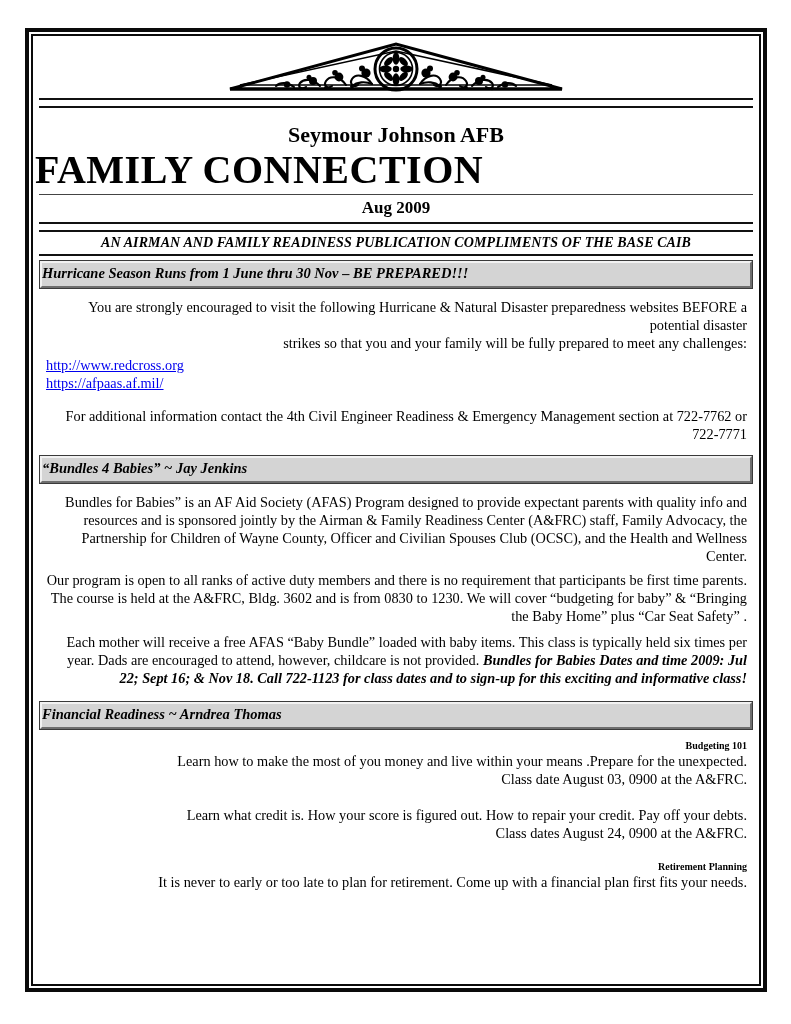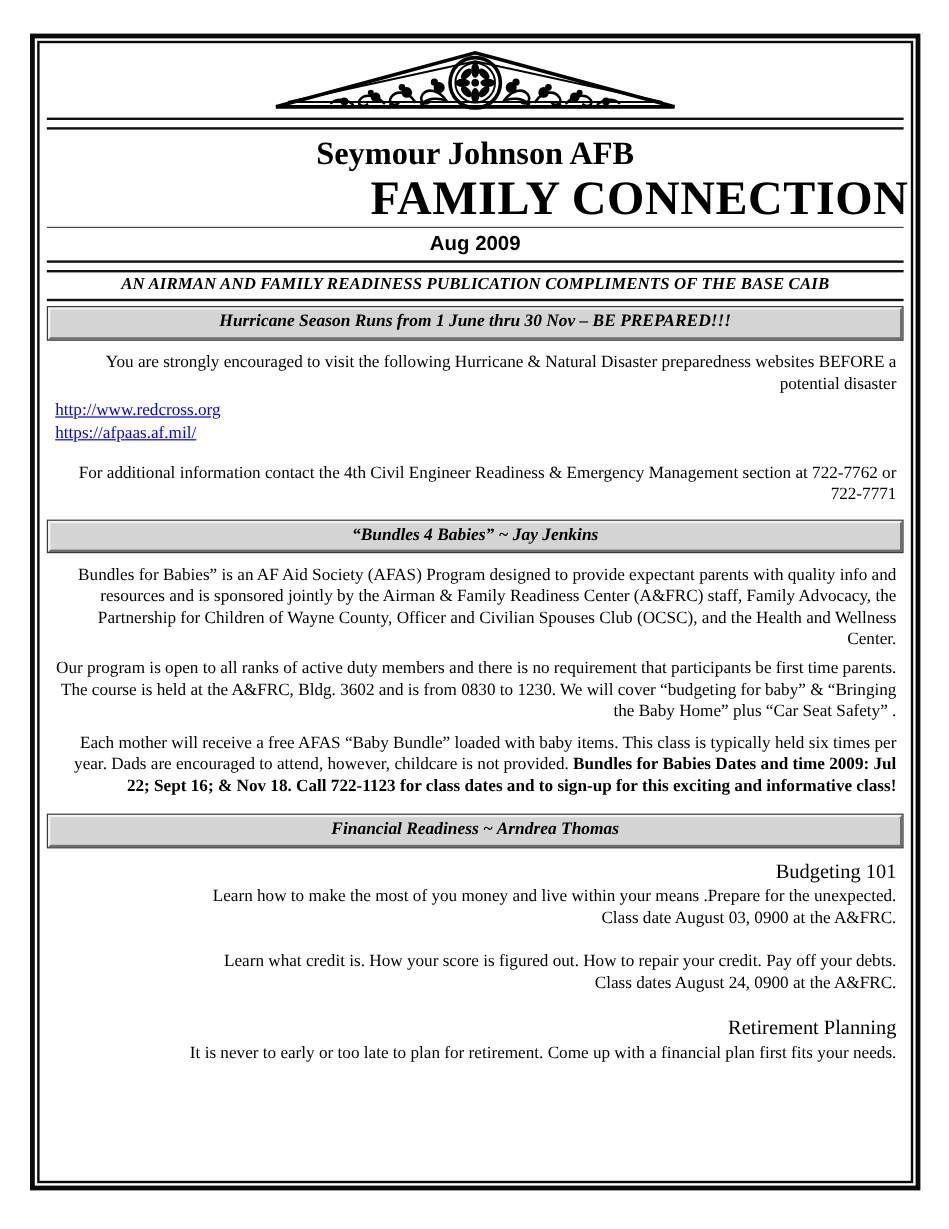--- a/index.html
+++ b/index.html
@@ -81,37 +81,37 @@
   .rule-thin {
     height: 0;
     border-top: 1px solid #444;
     margin: 0 4px;
   }
 
   .masthead-line1 {
     text-align: center;
     font-family: "Liberation Serif", "DejaVu Serif", serif;
     font-weight: bold;
-    font-size: 27px;
+    font-size: 22px;
     letter-spacing: 0px;
     line-height: 1.12;
-    padding-top: 5px;
+    padding-top: 15px;
   }
   .masthead-line2 {
-    text-align: right;
+    text-align: left;
     font-family: "Liberation Serif", "DejaVu Serif", serif;
     font-weight: bold;
     font-size: 40px;
     line-height: 1.08;
     padding-bottom: 3px;
     letter-spacing: 0.5px;
   }
   .masthead-date {
     text-align: center;
-    font-family: Liberation Sans, sans-serif;
+    font-family: Liberation Serif, serif;
     font-weight: bold;
     font-size: 17px;
     padding: 3px 0 4px 0;
   }
   .masthead-sub {
     text-align: center;
     font-family: "Liberation Serif", "DejaVu Serif", serif;
     font-weight: bold;
     font-style: italic;
     font-size: 14px;
@@ -121,21 +121,21 @@
 
   
   .sec-bar {
     margin: 5px 5px 0 5px;
     background: #d4d4d4;
     border-top: 2px solid #f2f2f2;
     border-left: 2px solid #f2f2f2;
     border-right: 2px solid #6e6e6e;
     border-bottom: 2px solid #6e6e6e;
     outline: 1px solid #3a3a3a;
-    text-align: center;
+    text-align: left;
     font-weight: bold;
     font-style: italic;
     font-size: 14.5px;
     padding: 3px 0 4px 0;
     line-height: 1.1;
   }
 
   
   .body-block {
     padding: 0 10px 0 11px;
@@ -151,24 +151,24 @@
   .sp-8 { height: 8px; }
   .sp-10 { height: 10px; }
   .sp-14 { height: 14px; }
   .sp-18 { height: 18px; }
 
   .url {
     text-decoration: underline;
     display: block;
     line-height: 1.30;
   }
-  .bi { font-weight: bold; }
+  .bi { font-weight: bold; font-style: italic; }
   .sub-head {
-    font-weight: normal;
-    font-size: 17px;
+    font-weight: bold;
+    font-size: 10px;
     line-height: 1.3;
   }
 </style>
 </head>
 <body>
 
 <div class="page">
 
   <div class="frame-outer"></div>
   <div class="frame-inner"></div>
@@ -253,20 +253,21 @@
 
     <div class="masthead-sub">AN AIRMAN AND FAMILY READINESS PUBLICATION COMPLIMENTS OF THE BASE CAIB</div>
 
     <div class="rule-single"></div>
 
     <div class="sec-bar">Hurricane Season Runs from 1 June thru 30 Nov – BE PREPARED!!!</div>
 
     <div class="body-block">
       <div class="sp-10"></div>
       <p class="center">You are strongly encouraged to visit the following Hurricane &amp; Natural Disaster preparedness websites BEFORE a potential disaster</p>
+      <p class="center">strikes so that you and your family will be fully prepared to meet any challenges:</p>
       <div class="sp-4"></div>
       <a class="url" href="#">http://www.redcross.org</a>
       <a class="url" href="#">https://afpaas.af.mil/</a>
       <div class="sp-14"></div>
       <p>For additional information contact the 4th Civil Engineer Readiness &amp; Emergency Management section  at 722-7762 or 722-7771</p>
       <div class="sp-8"></div>
     </div>
 
     <div class="sec-bar">“Bundles 4 Babies” ~ Jay Jenkins</div>
 

